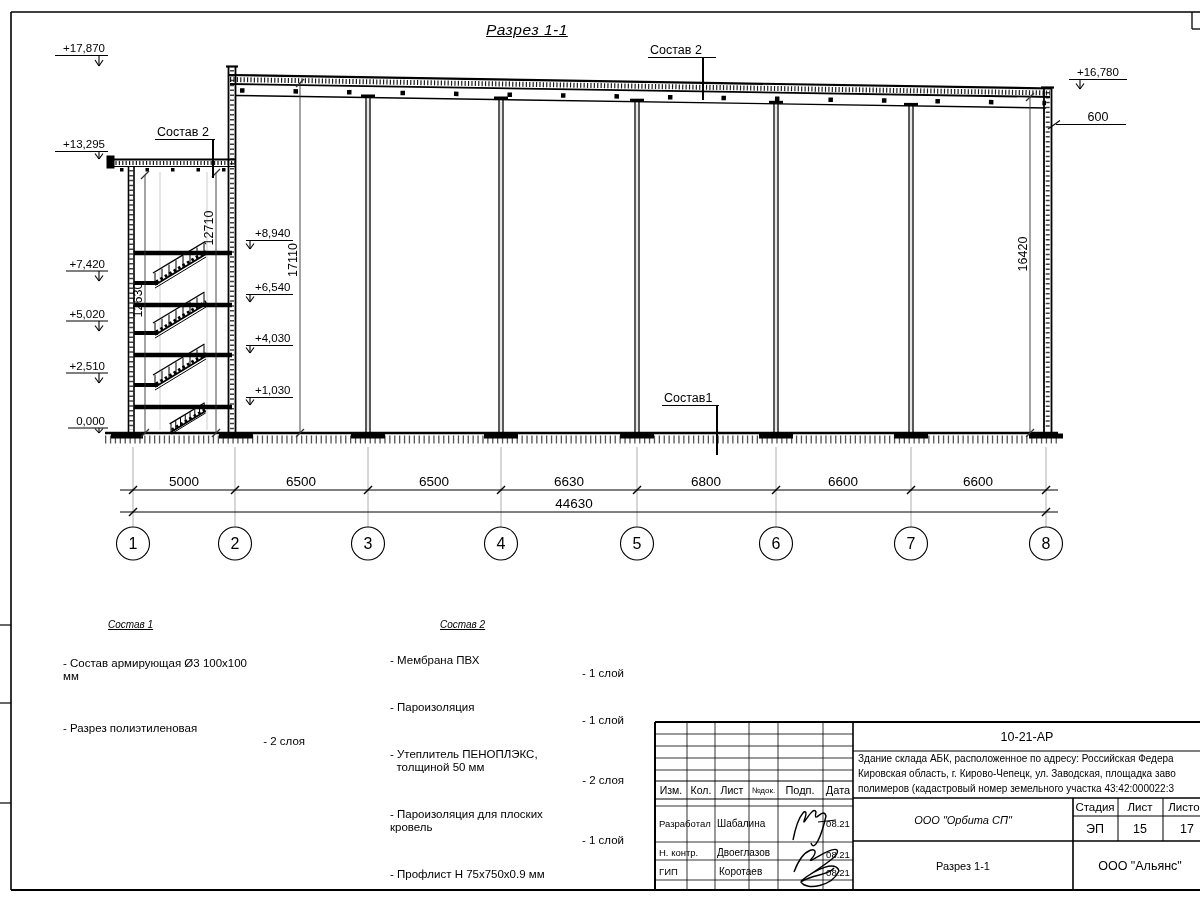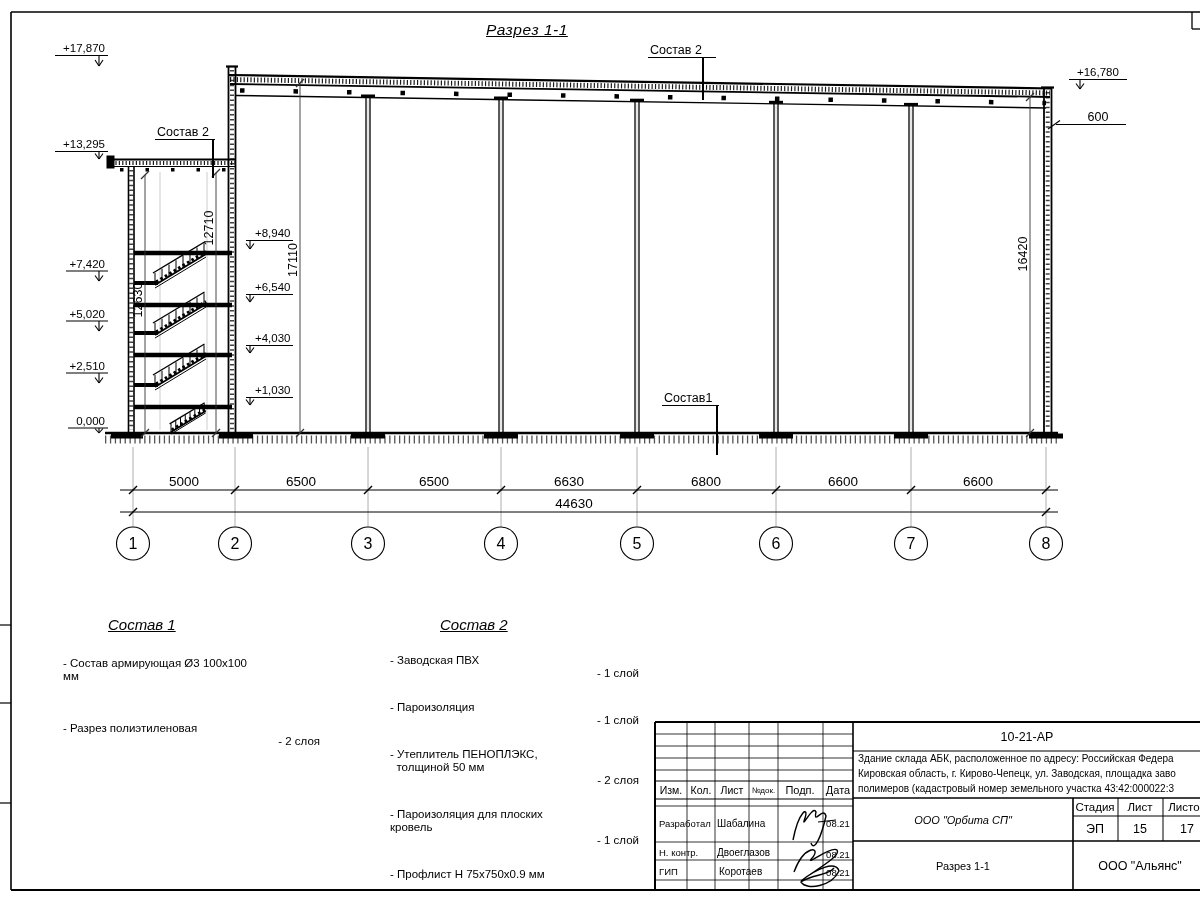--- a/index.html
+++ b/index.html
@@ -3,24 +3,24 @@
 <meta charset="utf-8">
 <style>
   html,body{margin:0;padding:0;background:#fff;width:1200px;height:900px;overflow:hidden;
     font-family:"Liberation Sans",sans-serif;color:#000;}
   #sheet{position:absolute;left:0;top:0;width:1200px;height:900px;}
   svg{position:absolute;left:0;top:0;font-family:"Liberation Sans",sans-serif;}
   svg text{fill:#000;}
   .sheet-title{position:absolute;left:486px;top:21px;font-size:15.5px;font-style:italic;
     text-decoration:underline;letter-spacing:.5px;}
   .legend{position:absolute;font-size:11.5px;line-height:13px;}
-  .legend-title{font-style:italic;text-decoration:underline;font-size:15px;margin:0 0 13px 45px;}
+  .legend-title{font-style:italic;text-decoration:underline;font-size:10px;margin:0 0 13px 45px;}
   .legend-item{position:relative;white-space:pre-line;margin-bottom:13px;padding-right:60px;}
   .legend.tight .legend-item{margin-bottom:8px;}
-  .li-v{position:absolute;right:1px;bottom:0;white-space:nowrap;}
+  .li-v{position:absolute;right:16px;bottom:0;white-space:nowrap;}
 </style>
 </head>
 <body>
 
 <div id="sheet">
 
 <svg width="1200" height="900" viewBox="0 0 1200 900">
 
   <g stroke="#000">
     <line x1="11" y1="12" x2="1200" y2="12" stroke-width="1.6"></line>
@@ -388,21 +388,21 @@
   </div>
   <div class="legend-item">
     
     <span class="li-v"></span>
   </div>
 </div>
 
 <div class="legend tight" style="left:390px;top:618px;width:250px">
   <div class="legend-title" style="margin-left:50px;margin-bottom:10px">Состав 2</div>
   <div class="legend-item">
-    <span>- Заводская ПВХ</span>
+    <span>- Мембрана ПВХ</span>
     <span class="li-v">- 1 слой</span>
   </div>
   <div class="legend-item">
     <span>- Пароизоляция</span>
     <span class="li-v">- 1 слой</span>
   </div>
   <div class="legend-item">
     <span>- Утеплитель ПЕНОПЛЭКС,
 &nbsp;&nbsp;толщиной 50 мм</span>
     <span class="li-v">- 2 слоя</span>

